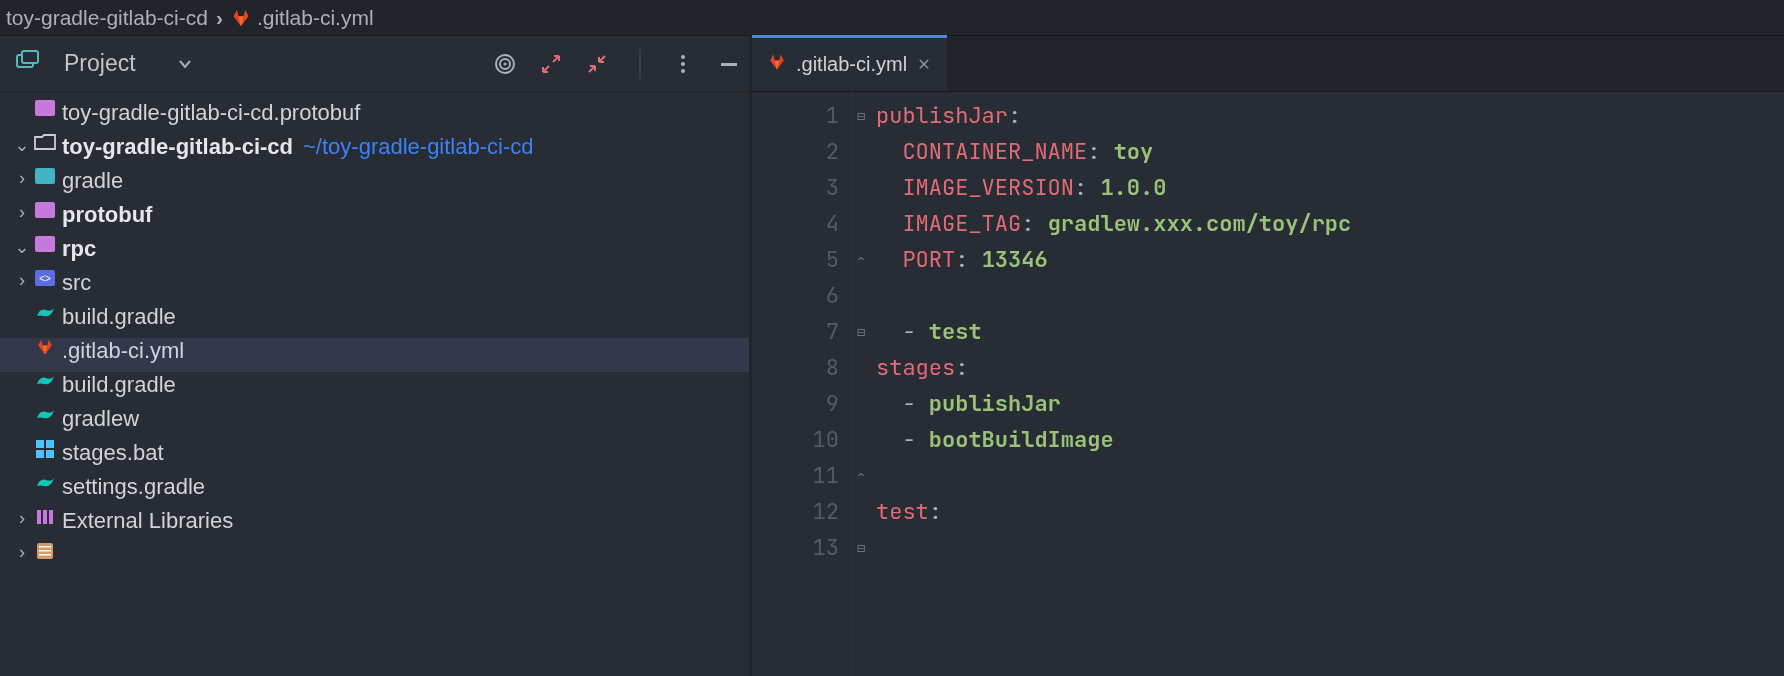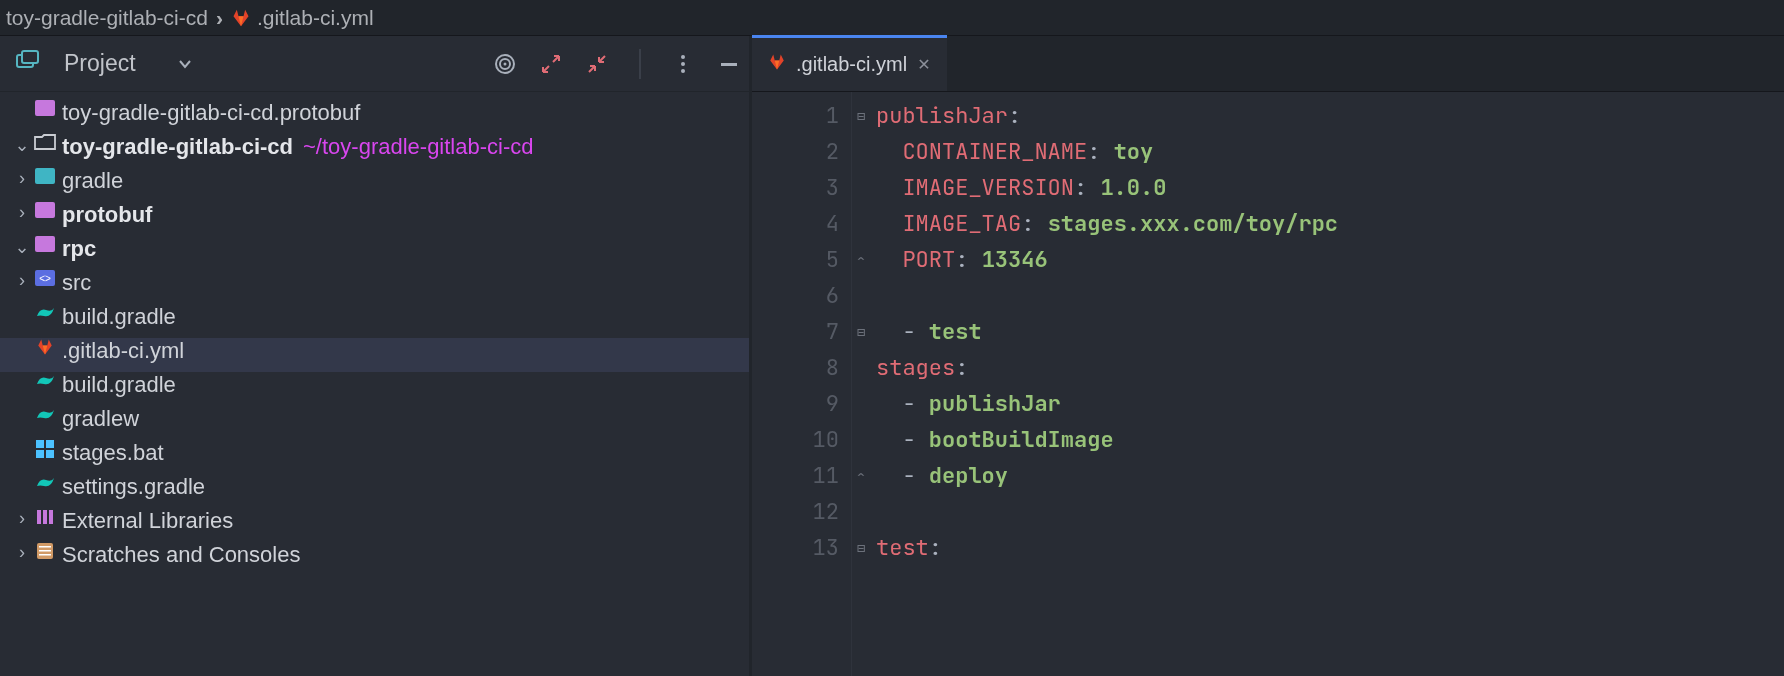--- a/index.html
+++ b/index.html
@@ -70,21 +70,21 @@
     height: 34px;
     padding-left: 12px;
     white-space: nowrap;
   }
   .tree .row.sel { background:#33384a; }
   .tree .chev { width: 20px; color:#a9b0bb; font-size:18px; display:inline-block; text-align:center;}
   .tree .chev.invisible { visibility:hidden; }
   .tree .ico { width:26px; display:inline-flex; align-items:center; justify-content:center;}
   .tree .lbl { margin-left:4px; }
   .tree .lbl.bold { font-weight:600; color:#e4e6ea;}
-  .tree .hint { color:#d946ef; margin-left:10px;}
+  .tree .hint { color:#3b82f6; margin-left:10px;}
   .indent-0 { padding-left: 14px;}
   .indent-1 { padding-left: 40px;}
   .indent-2 { padding-left: 70px;}
   .indent-3 { padding-left: 100px;}
 
   
   .editor-side { flex: 1; display:flex; flex-direction:column; background:#282c34; }
   .tabs {
     height:56px;
     background:#21252b;
@@ -345,21 +345,20 @@
       <div class="row indent-0">
         <span class="chev">›</span>
         <span class="ico">
             <svg width="18" height="18" viewBox="0 0 18 18">
               <rect x="1" y="1" width="16" height="16" fill="#d19a66" rx="2"></rect>
               <rect x="3" y="4" width="12" height="1.5" fill="#fff"></rect>
               <rect x="3" y="8" width="12" height="1.5" fill="#fff"></rect>
               <rect x="3" y="12" width="12" height="1.5" fill="#fff"></rect>
             </svg>
           </span>
-        <span class="lbl">Scratches and Consoles</span>
       </div>
     </div>
   </div>
 
   <div class="editor-side">
     <div class="tabs">
       <div class="tab">
         <span>
           <svg width="18" height="18" viewBox="0 0 24 24">
               <path fill="#e24329" d="M12 22 L3 10 L7 2 L9 10 L15 10 L17 2 L21 10 Z"></path>
@@ -399,26 +398,25 @@
         <div class="fm"></div>
         <div class="fm"></div>
         <div class="fm">⌃</div>
         <div class="fm"></div>
         <div class="fm">⊟</div>
       </div>
       <div class="code">
         <div class="ln"><span class="k">publishJar</span><span class="p">:</span></div>
         <div class="ln">  <span class="k">CONTAINER_NAME</span><span class="p">: </span><span class="s">toy</span></div>
         <div class="ln">  <span class="k">IMAGE_VERSION</span><span class="p">: </span><span class="s">1.0.0</span></div>
-        <div class="ln">  <span class="k">IMAGE_TAG</span><span class="p">: </span><span class="s">stages.xxx.com/toy/rpc</span></div>
+        <div class="ln">  <span class="k">IMAGE_TAG</span><span class="p">: </span><span class="s">gradlew.xxx.com/toy/rpc</span></div>
         <div class="ln">  <span class="k">PORT</span><span class="p">: </span><span class="s">13346</span></div>
         <div class="ln"> </div>
         <div class="ln">  <span class="d">- </span><span class="s">test</span></div>
         <div class="ln"><span class="k">stages</span><span class="p">:</span></div>
         <div class="ln">  <span class="d">- </span><span class="s">publishJar</span></div>
         <div class="ln">  <span class="d">- </span><span class="s">bootBuildImage</span></div>
-        <div class="ln">  <span class="d">- </span><span class="s">deploy</span></div>
         <div class="ln"> </div>
         <div class="ln"><span class="k">test</span><span class="p">:</span></div>
       </div>
     </div>
   </div>
 </div>
 
 </body></html>

